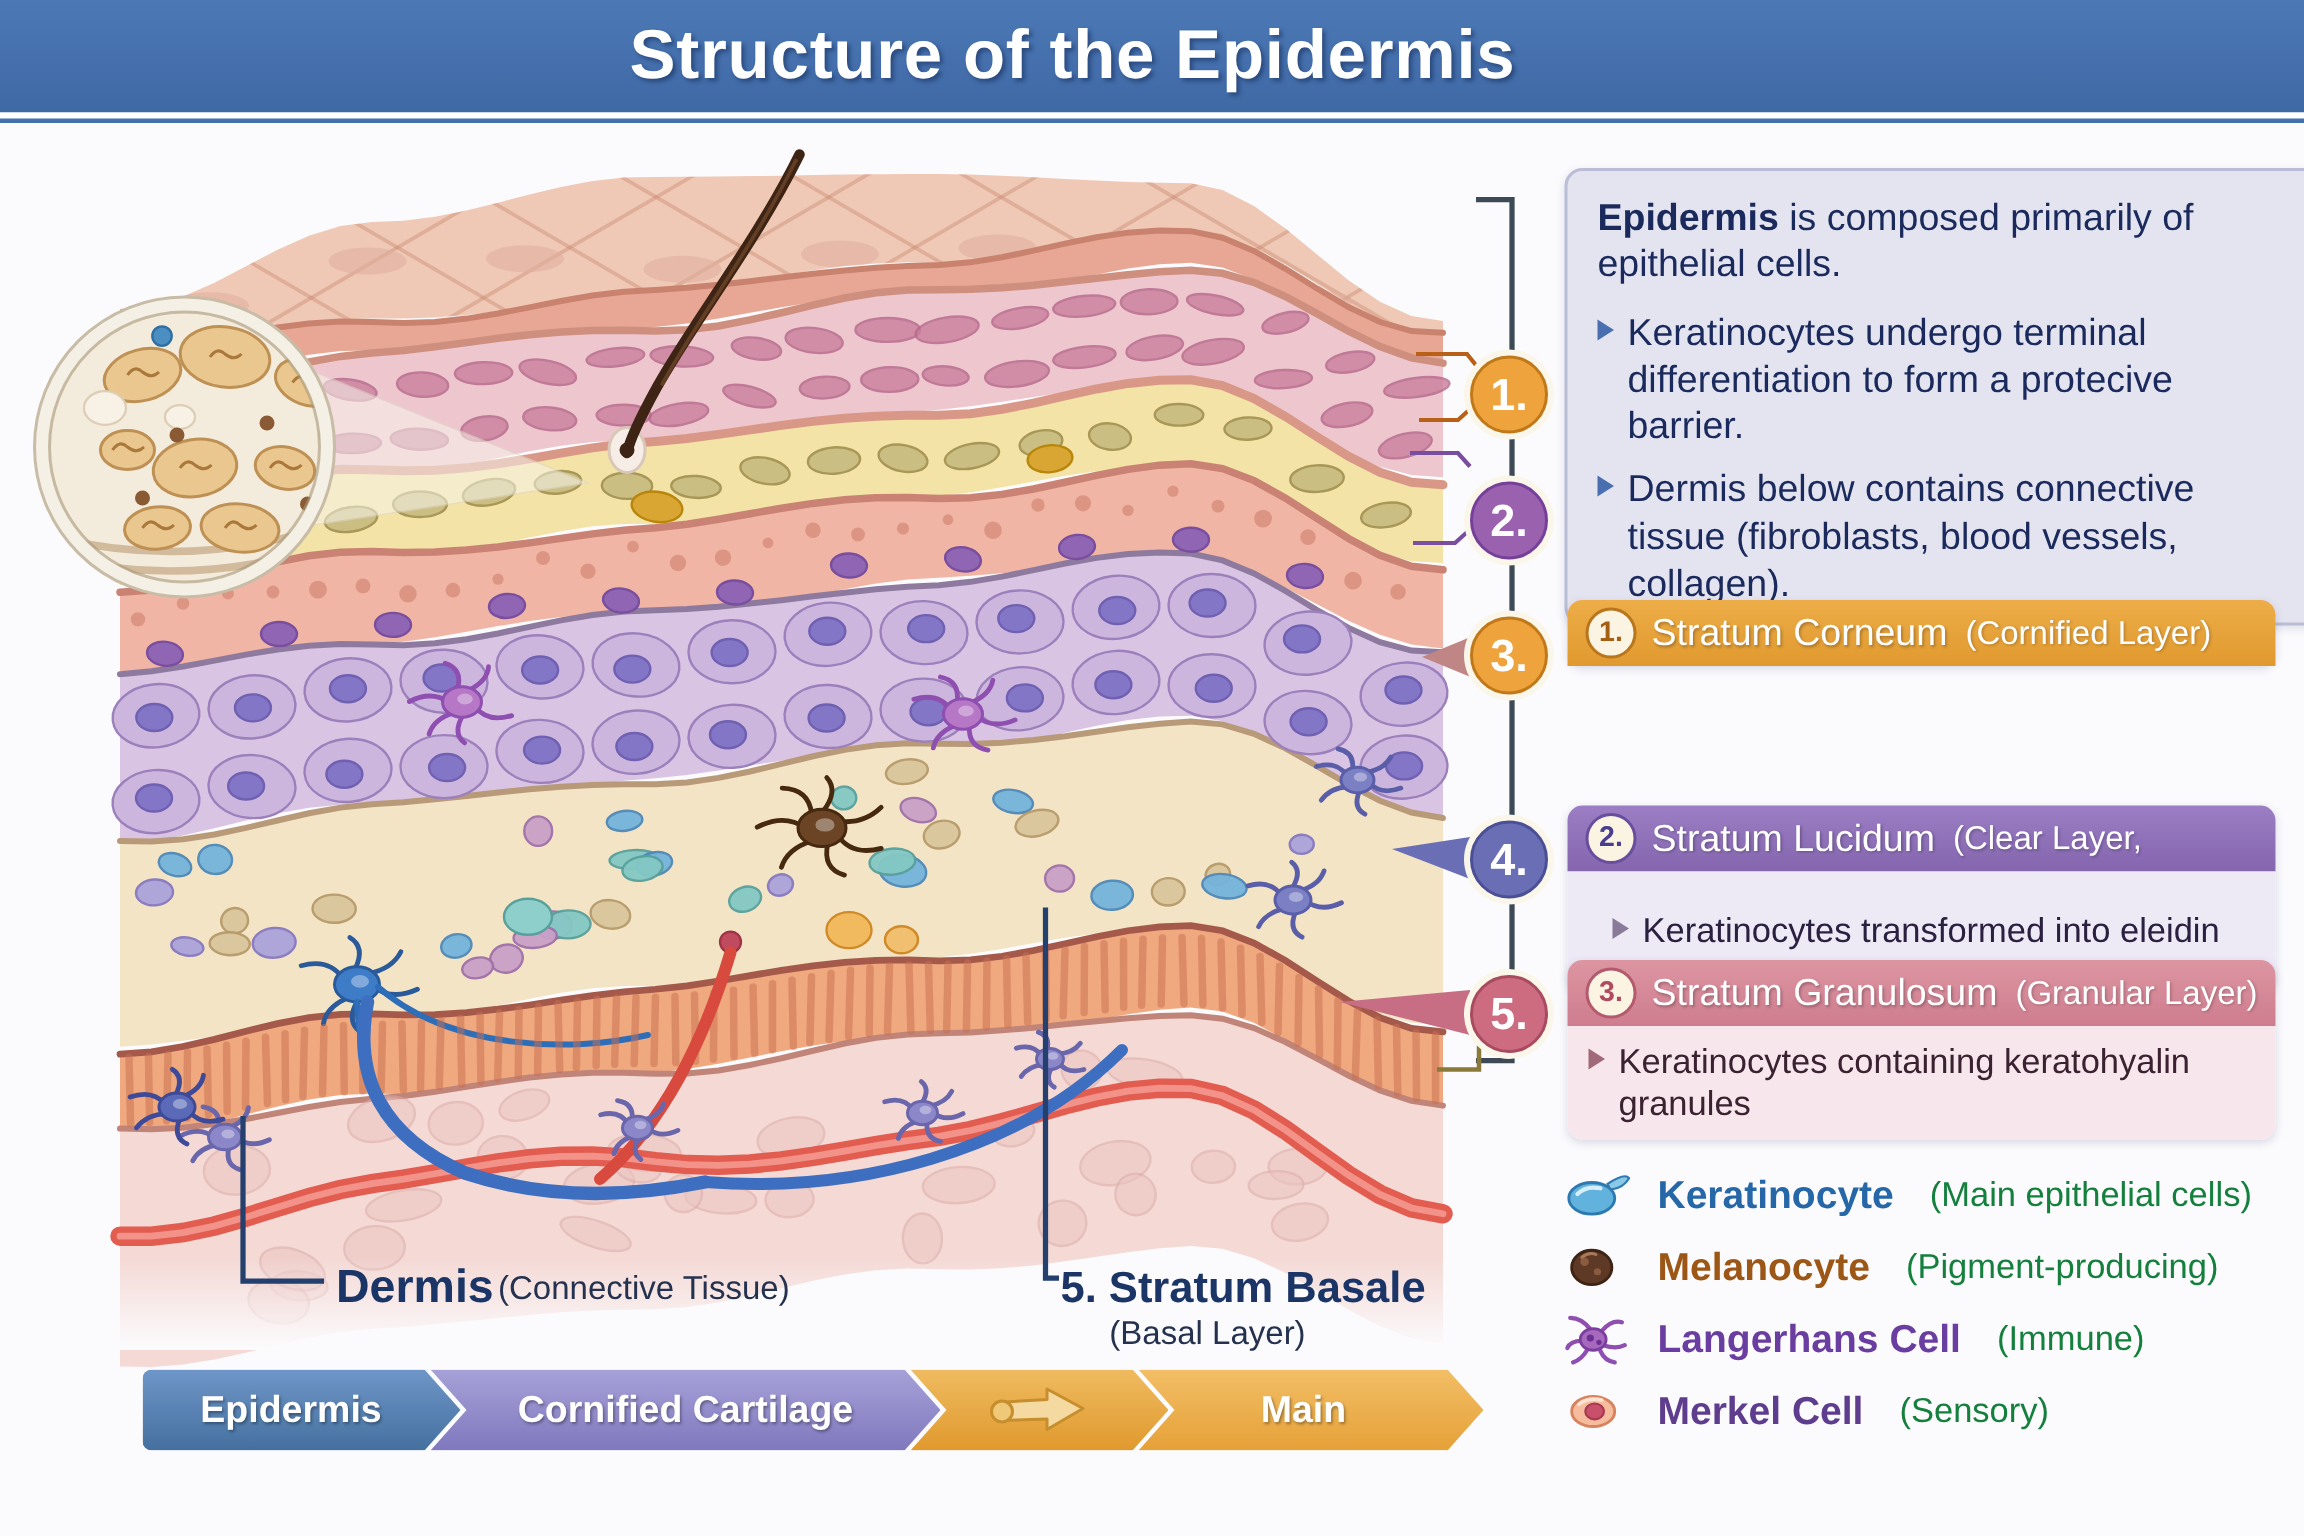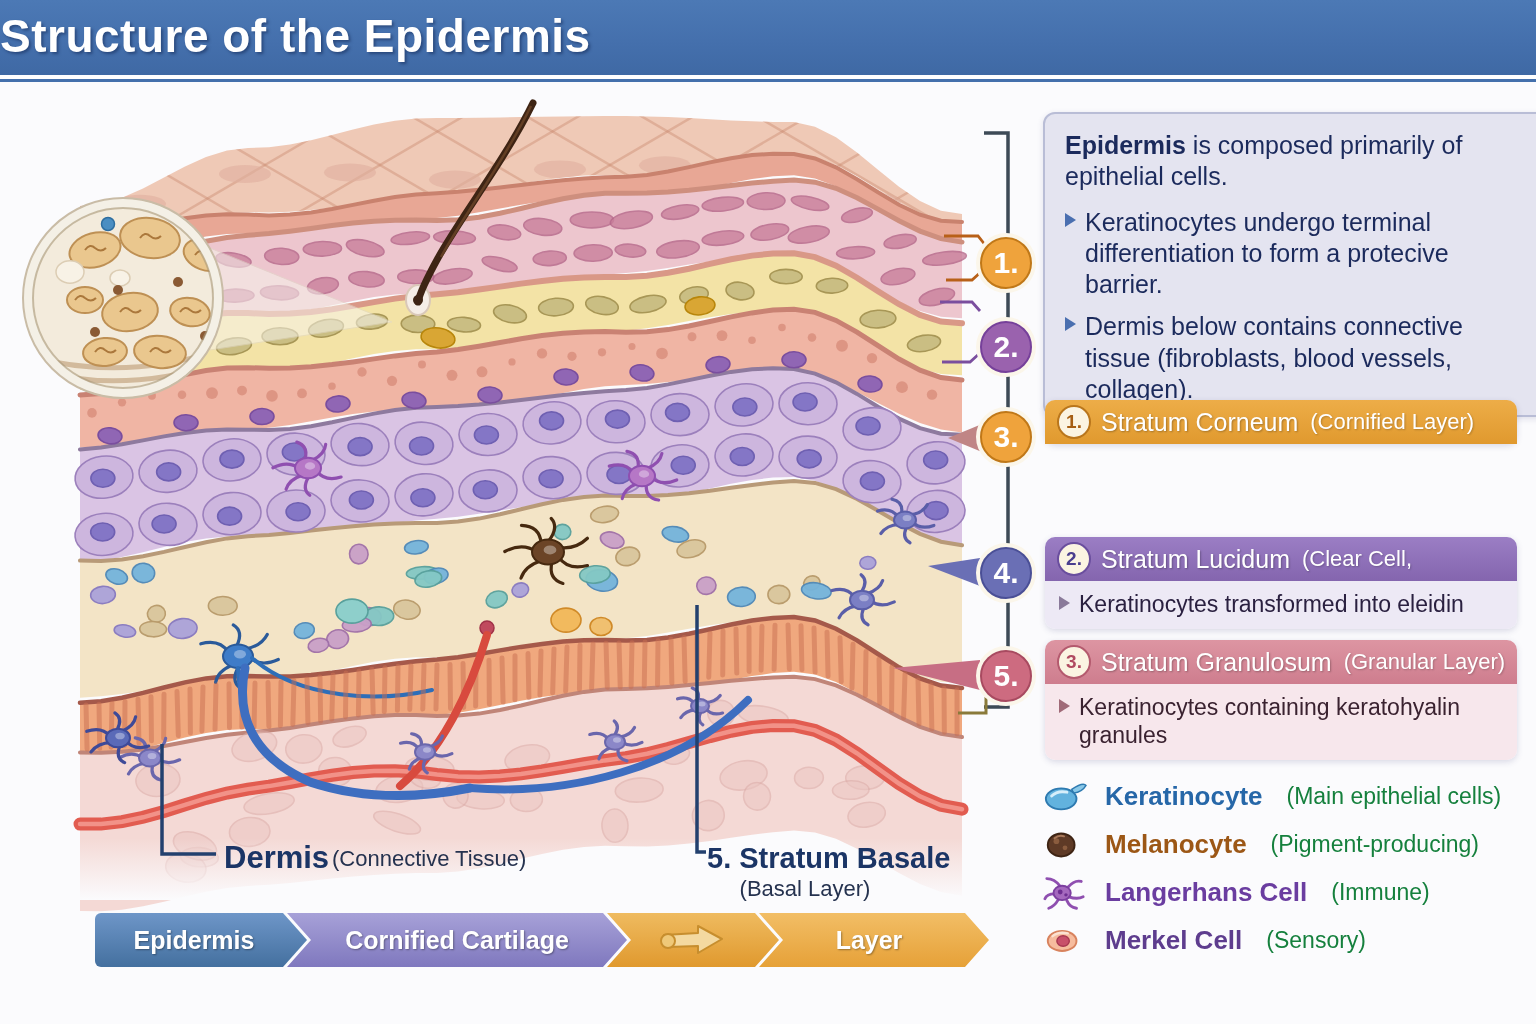--- a/index.html
+++ b/index.html
@@ -1,20 +1,20 @@
 <!DOCTYPE html>
 <html><head>
 <meta charset="utf-8">
 <style>
   html,body{margin:0;padding:0}
   body{width:1536px;height:1024px;position:relative;overflow:hidden;background:#FBFBFD;
        font-family:"Liberation Sans",sans-serif;}
   .titlebar{position:absolute;top:0;left:0;right:0;height:75px;
        background:linear-gradient(180deg,#4C79B5 0%,#446FAC 60%,#3F69A4 100%);}
-  .title{position:absolute;top:9px;left:0;width:1430px;color:#fff;
+  .title{position:absolute;top:9px;left:0;width:1430px;text-align:center;color:#fff;
        font-size:46px;font-weight:bold;letter-spacing:.5px;
        text-shadow:2px 2px 3px rgba(15,35,80,.5);}
   .sepw{position:absolute;top:75px;left:0;right:0;height:4px;background:#fff}
   .sepb{position:absolute;top:79px;left:0;right:0;height:3px;background:#4470AC}
 
   #scene{position:absolute;left:0;top:0;width:1536px;height:1024px;font-family:"Liberation Sans",sans-serif}
 
   .panel{position:absolute;left:1043px;width:509px;box-sizing:border-box;z-index:6}
   .infobox{top:112px;min-height:244px;background:#E4E4F0;border:2px solid #B9BDD6;border-radius:12px;
        padding:14px 18px 10px 20px;color:#1B2A5C;font-size:25px;line-height:1.25;
@@ -636,24 +636,24 @@
   <div class="hd">
     <span class="badge">1.</span>
     <span class="hname">Stratum Corneum</span>
     <span class="hparen">(Cornified Layer)</span>
   </div>
 </div>
 <div class="lbox" id="box2">
   <div class="hd">
     <span class="badge">2.</span>
     <span class="hname">Stratum Lucidum</span>
-    <span class="hparen">(Clear Cell,</span>
+    <span class="hparen">(Clear Layer,</span>
   </div>
   <div class="bd">
-      <div class="bullet" style="margin:0">
+      <div class="bullet" style="margin:16px">
     <span class="tri"></span>
     <span>Keratinocytes transformed into eleidin</span>
   </div>
     </div>
 </div>
 <div class="lbox" id="box3">
   <div class="hd">
     <span class="badge">3.</span>
     <span class="hname">Stratum Granulosum</span>
     <span class="hparen">(Granular Layer)</span>
@@ -721,15 +721,15 @@
   <div class="seg s2">
     <span>Cornified Cartilage</span>
   </div>
   <div class="seg s3">
     <svg width="70" height="36" viewBox="0 0 70 36">
       <polygon points="6,13 40,11 40,4 64,17 40,31 40,24 10,25" fill="#F4D9A0" stroke="#C78E2E" stroke-width="2" stroke-linejoin="round"></polygon>
       <circle cx="10" cy="19" r="7" fill="#EFC878" stroke="#C78E2E" stroke-width="2"></circle>
     </svg>
   </div>
   <div class="seg s4">
-    <span style="margin-right:10px">Layer</span>
+    <span style="margin-right:10px">Main</span>
   </div>
 </div>
 
 </body></html>

